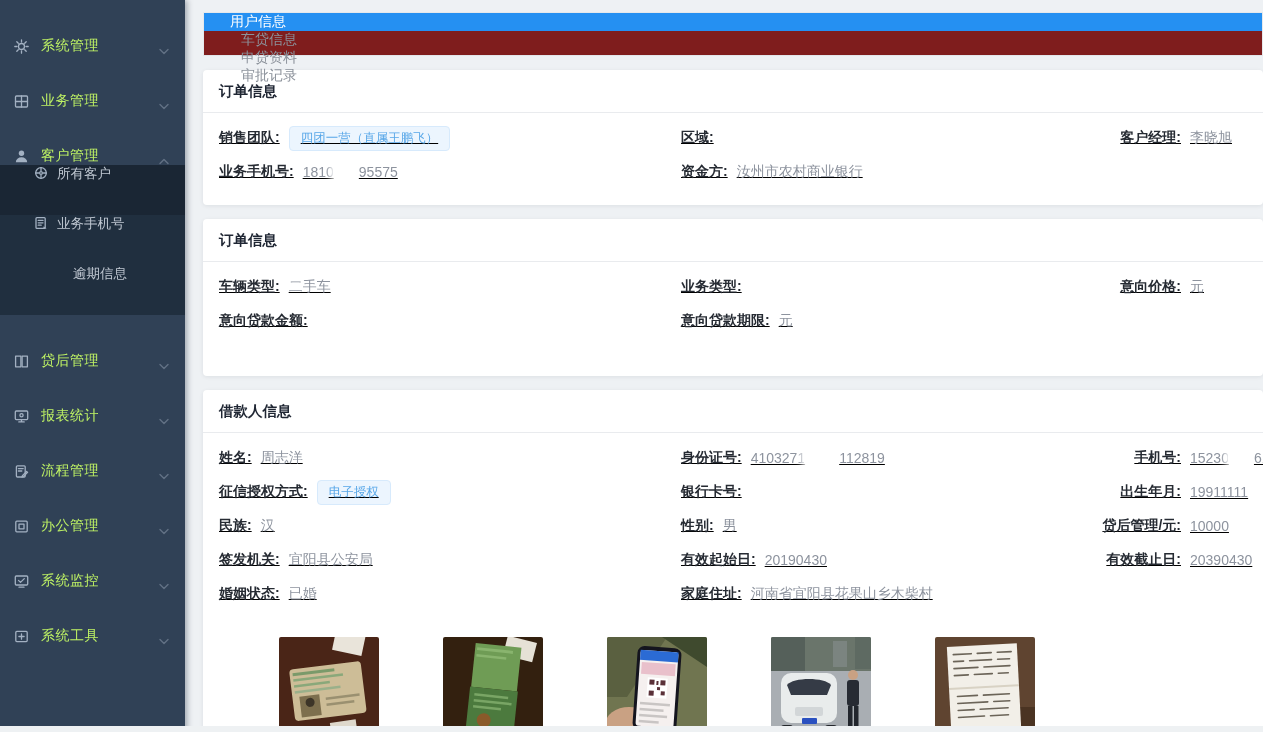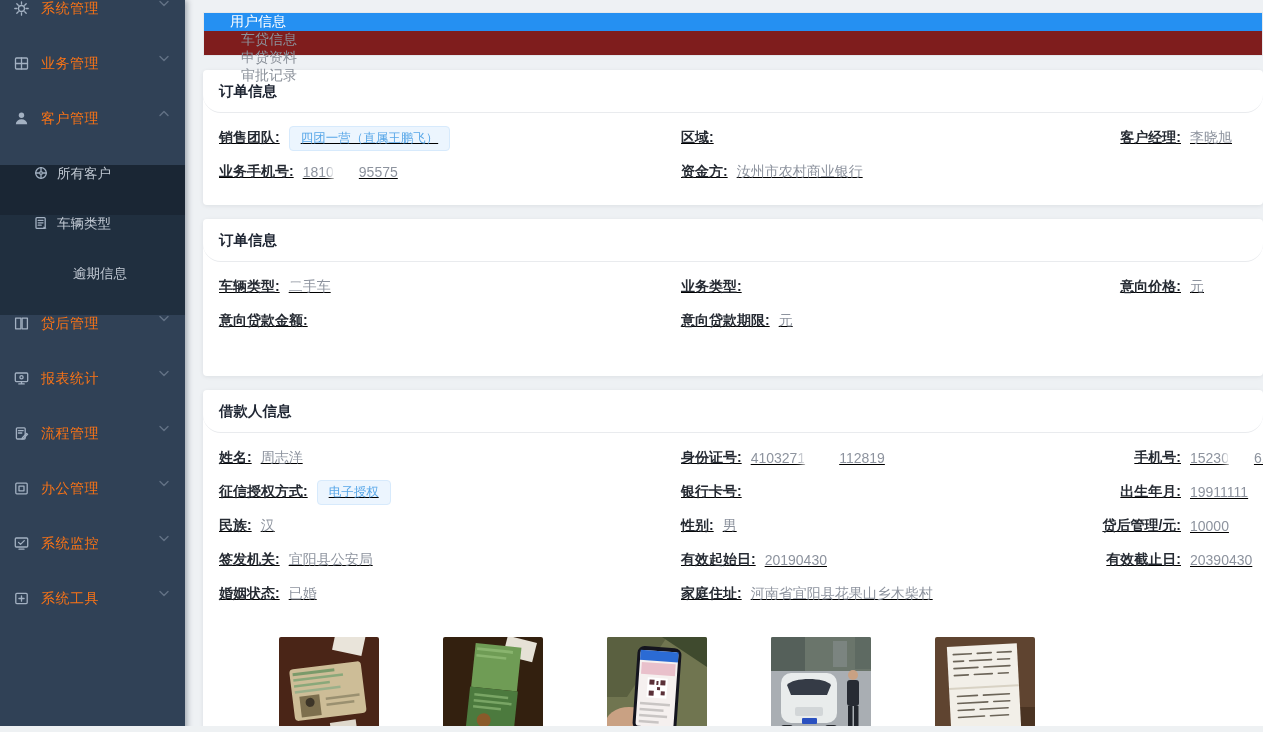--- a/index.html
+++ b/index.html
@@ -1,38 +1,38 @@
 <!DOCTYPE html>
 <html><head>
 <meta charset="utf-8">
 <style>
   * { margin:0; padding:0; box-sizing:border-box; }
   html,body { width:1263px; height:732px; overflow:hidden; font-family:"Liberation Sans","DejaVu Sans",sans-serif; background:#eef1f4; }
 
   
   .sidebar { position:absolute; left:0; top:0; width:185px; height:732px; background:#304156; box-shadow:2px 0 6px rgba(0,21,41,.35); z-index:10; }
-  .side-item { height:55px; display:flex; align-items:flex-start; padding:0 16px 0 13px; cursor:pointer; color:#f97316; font-size:14px; }
+  .side-item { height:55px; display:flex; align-items:flex-end; padding:0 16px 0 13px; cursor:pointer; color:#bef264; font-size:14px; }
   .side-item .ico { width:17px; height:17px; margin-right:11px; flex:0 0 17px; }
   .side-item .lbl { flex:1; letter-spacing:.5px; }
   .side-item .chev { width:10px; height:7px; opacity:.65; }
   .submenu { background:#202f3f; }
   .sub-item { height:50px; display:flex; align-items:flex-start; padding:0 16px 0 33px; cursor:pointer; color:#c0c8d2; font-size:13.5px; }
   .sub-item.active { background:#1a2634; }
   .sub-item .ico { width:16px; height:16px; margin-right:8px; flex:0 0 16px; }
   .sub-item.noicon { padding-left:73px; }
 
   
   .main { position:absolute; left:185px; top:0; right:0; bottom:0; background:#eef1f4; padding:12px 0 0 18px; overflow:hidden; }
 
   .tabbar { display:flex; height:44px; background:#7f1d1d; border:1px solid #e6e9ec; border-bottom-color:#e2e5e9;flex-direction:column; }
   .tab { height:100%; display:flex; align-items:center; padding:0 37px; font-size:14px; color:#8b919a; cursor:pointer; }
   .tab.active { background:#2590f2; color:#fff; padding:0 26px; }
 
   .card { background:#fff; border-radius:4px; margin-top:14px; box-shadow:0 1px 4px rgba(0,21,41,.08); }
-  .card-header { padding:12px 16px 11px; font-size:14.5px; font-weight:bold; color:#1f2633; border-bottom:1px solid #e9ebee;border-radius:18px; }
+  .card-header { padding:12px 16px 11px; font-size:14.5px; font-weight:bold; color:#1f2633; border-bottom:1px solid #e9ebee; }
   .card-body { padding:8px 16px 16px; }
   .card-body.tall { padding-bottom:38px; }
 
   .frow { display:grid; grid-template-columns:462px 398px 1fr; align-items:center; min-height:34px;text-decoration:underline; }
   .fitem { display:flex; align-items:center; font-size:14px; min-width:0; }
   .flabel { font-weight:bold; color:#262b33; margin-right:9px; white-space:nowrap; }
   .fvalue { color:#8d939e; white-space:nowrap; }
   .col3 .flabel { min-width:102px; text-align:right; }
 
   .tag { display:inline-block; background:#ecf5fe; border:1px solid #d7eafc; color:#58a7e8; border-radius:4px; padding:3px 11px; font-size:12.5px; cursor:pointer; white-space:nowrap; }
@@ -98,21 +98,21 @@
         <path class="st" d="M8 2.7v3M8 10.3v3M2.7 8h3M10.3 8h3"></path>
       </svg>
       <span class="lbl">所有客户</span>
     </div>
     <div class="sub-item">
       <svg class="ico" viewBox="0 0 16 16">
         <rect class="st" x="3" y="2.6" width="9.2" height="10.8" rx="1"></rect>
         <path class="st" d="M5.2 5.4h4.8M5.2 7.8h4.8M5.2 10.2h3"></path>
         <path class="stf" d="M10.6 11.2l3 2.4-3.4.2z"></path>
       </svg>
-      <span class="lbl">车辆类型</span>
+      <span class="lbl">业务手机号</span>
     </div>
     <div class="sub-item noicon">
       <span class="lbl">逾期信息</span>
     </div>
   </div>
 
   <div class="side-item">
     <svg class="ico" viewBox="0 0 17 17">
       <rect class="st" x="2.6" y="3.2" width="5.3" height="10.6"></rect>
       <rect class="st" x="9.1" y="3.2" width="5.3" height="10.6"></rect>

